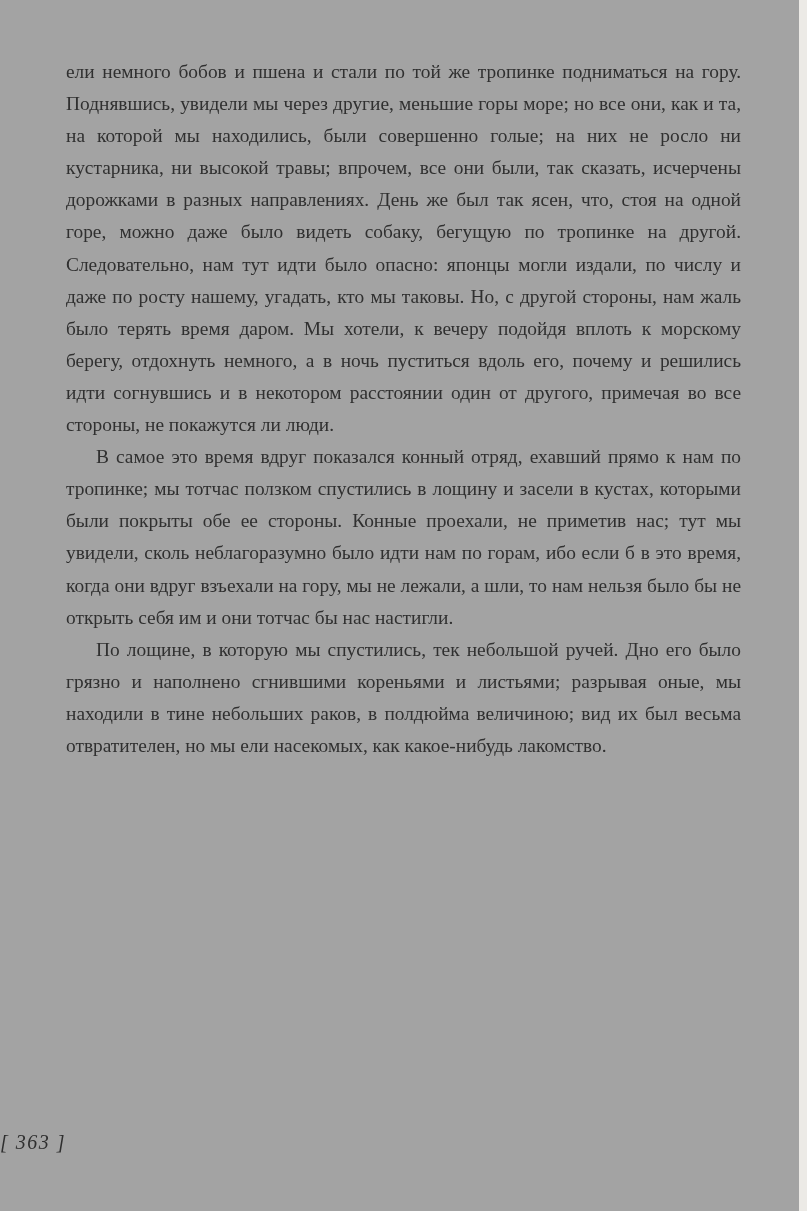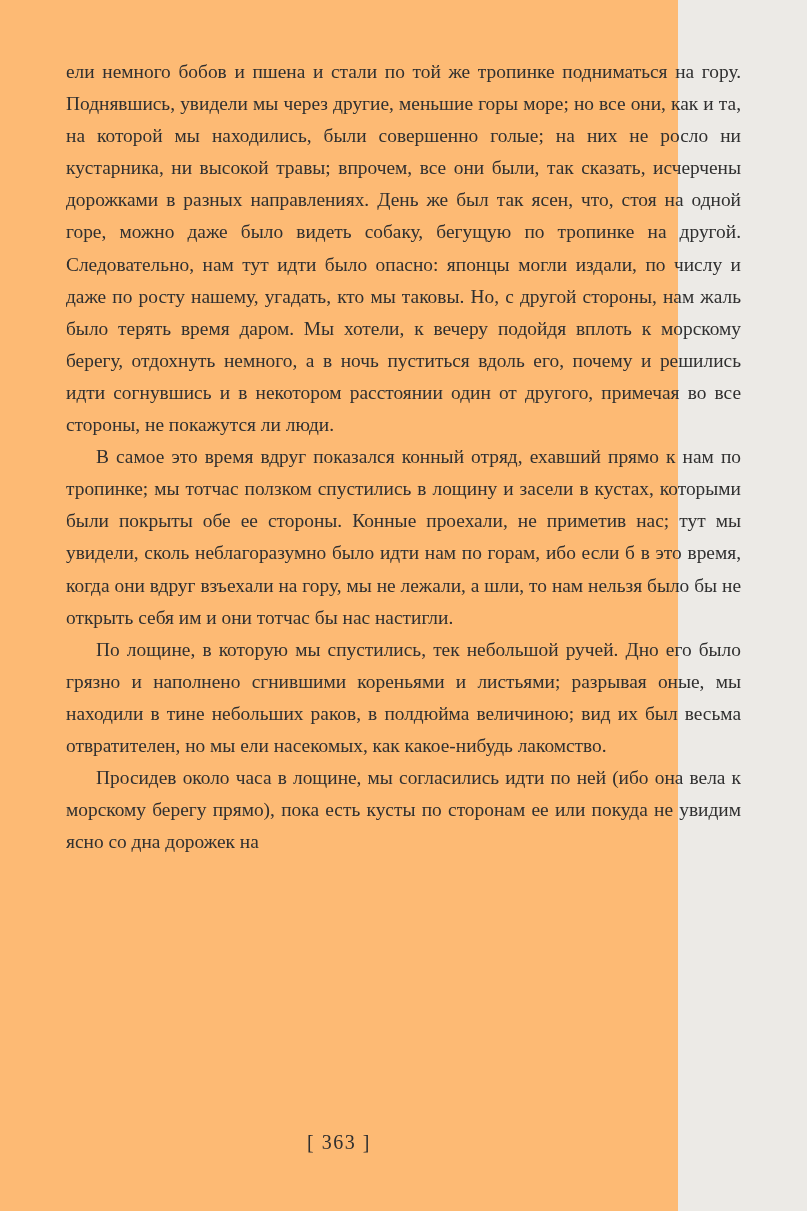--- a/index.html
+++ b/index.html
@@ -9,23 +9,23 @@
   body {
     width: 807px;
     height: 1211px;
     background: #eceae6;
     font-family: "Liberation Serif", serif;
     color: #2b2b2b;
     overflow: hidden;
   }
   .page {
     position: relative;
-    width: 678px;
+    width: 799px;
     height: 1211px;
-    background: #fdba74;
+    background: #a3a3a3;
     box-sizing: border-box;
   }
   .text-column {
     position: absolute;
     left: 66px;
     top: 56px;
     width: 675px;
   }
   p.para {
     margin: 0;
@@ -38,35 +38,35 @@
     hyphens: manual;
   }
   p.para.first {
     text-indent: 0;
   }
   .footer {
     position: absolute;
     left: 0;
     right: 0;
     top: 1131px;
-    text-align: center;
+    text-align: left;
+    font-style: italic;
   }
   .folio {
     font-size: 20px;
     letter-spacing: 1.5px;
     color: #2f2f2f;
     font-family: "Liberation Serif", serif;
   }
 </style>
 </head>
 <body>
 
 <div class="page">
   <div class="text-column">
     <p class="para first">ели немного бобов и пшена и стали по той же тропинке подниматься на гору. Поднявшись, увидели мы через другие, меньшие горы море; но все они, как и та, на которой мы находились, были совершенно голые; на них не росло ни кустарника, ни высокой травы; впрочем, все они были, так сказать, исчерчены дорожками в разных направлениях. День же был так ясен, что, стоя на одной горе, можно даже было видеть собаку, бегущую по тропинке на другой. Следовательно, нам тут идти было опасно: японцы могли издали, по числу и даже по росту нашему, угадать, кто мы таковы. Но, с другой стороны, нам жаль было терять время даром. Мы хотели, к вечеру подойдя вплоть к морскому берегу, отдохнуть немного, а в ночь пуститься вдоль его, почему и решились идти согнувшись и в некотором расстоянии один от другого, примечая во все стороны, не покажутся ли люди.</p>
     <p class="para">В самое это время вдруг показался конный отряд, ехавший прямо к нам по тропинке; мы тотчас ползком спустились в лощину и засели в кустах, которыми были покрыты обе ее стороны. Конные проехали, не приметив нас; тут мы увидели, сколь неблагоразумно было идти нам по горам, ибо если б в это время, когда они вдруг взъехали на гору, мы не лежали, а шли, то нам нельзя было бы не открыть себя им и они тотчас бы нас настигли.</p>
     <p class="para">По лощине, в которую мы спустились, тек небольшой ручей. Дно его было грязно и наполнено сгнившими кореньями и листьями; разрывая оные, мы находили в тине небольших раков, в полдюйма величиною; вид их был весьма отвратителен, но мы ели насекомых, как какое-нибудь лакомство.</p>
-    <p class="para">Просидев около часа в лощине, мы согласились идти по ней (ибо она вела к морскому берегу прямо), пока есть кусты по сторонам ее или покуда не увидим ясно со дна дорожек на</p>
   </div>
   <div class="footer">
     <span class="folio">[ 363 ]</span>
   </div>
 </div>
 
 </body></html>

